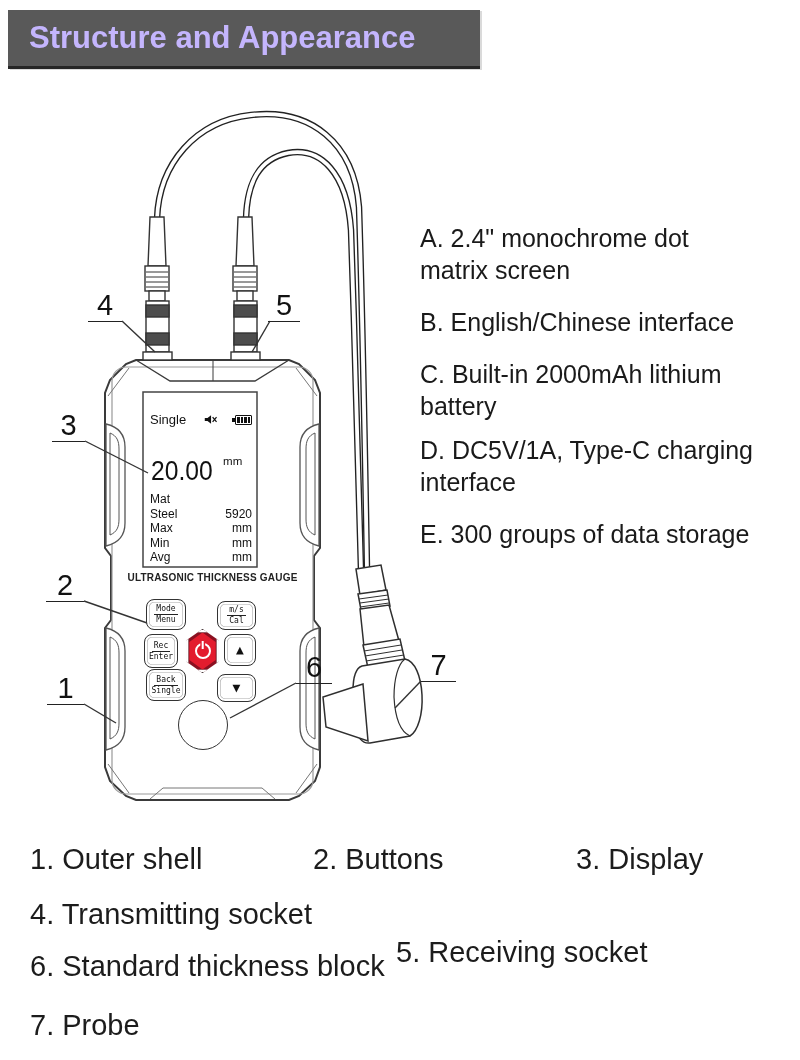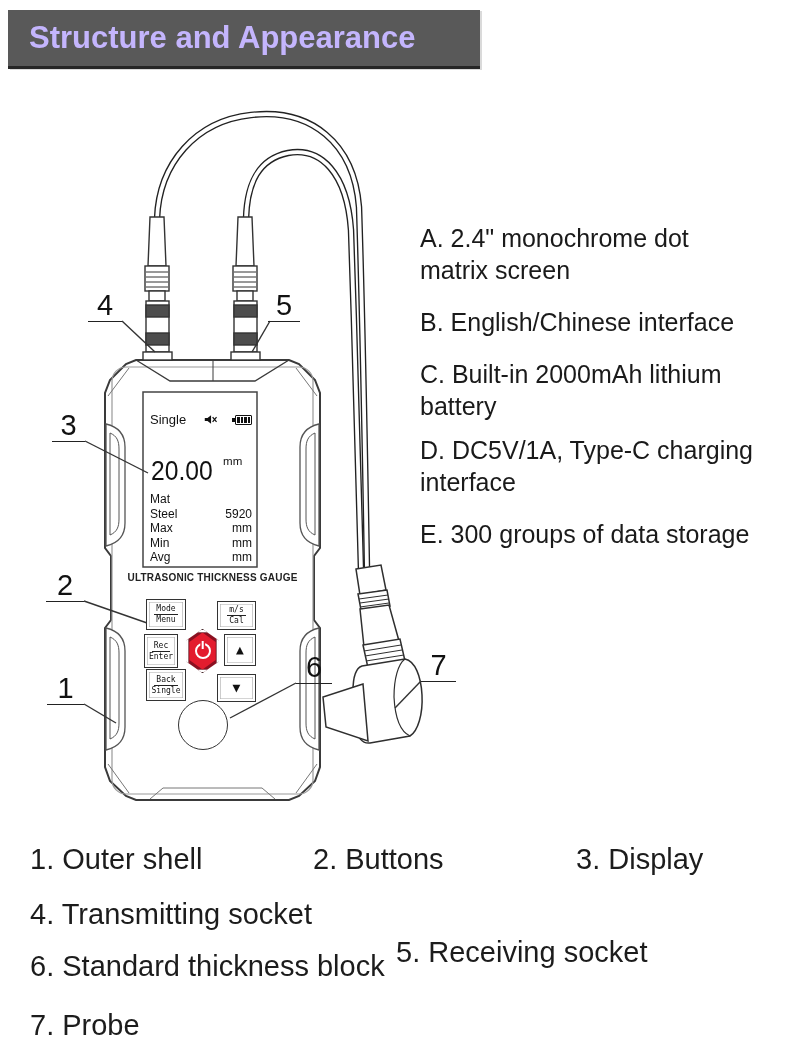--- a/index.html
+++ b/index.html
@@ -24,21 +24,21 @@
   .batt::before{content:"";position:absolute;left:-4px;top:2px;width:2.5px;height:4.5px;background:#111;}
   .scr-reading{left:151px;top:455px;width:106px;display:flex;align-items:flex-start;}
   .scr-reading .num{font-size:28px;color:#111;letter-spacing:0;transform:scaleX(.88);transform-origin:left bottom;}
   .scr-reading .unit{font-size:11.5px;color:#111;margin-left:2px;}
   .scr-rows{left:150px;top:492px;width:102px;}
   .scr-row{display:flex;justify-content:space-between;font-size:12px;line-height:14.6px;color:#111;}
   .brand{left:120px;top:572px;width:185px;text-align:center;font-size:10px;font-weight:bold;
          letter-spacing:.2px;color:#222;}
 
   
-  .key{position:absolute;border:1.5px solid #333;border-radius:0;background:#fff;
+  .key{position:absolute;border:1.5px solid #333;border-radius:8px;background:#fff;
        box-shadow:inset 0 0 0 2px #fff, inset 0 0 0 2.6px #aaa;
        display:flex;flex-direction:column;align-items:center;justify-content:center;
        font-family:"DejaVu Sans Mono",monospace;font-size:8px;line-height:1.2;color:#111;box-sizing:border-box;text-align:center;}
   .key .t{border-bottom:1px solid #222;padding:0 2px;}
   .key .b{padding:0 2px;}
   .key-mode{left:146px;top:599px;width:40px;height:31px;}
   .key-ms{left:217px;top:601px;width:39px;height:29px;}
   .key-rec{left:144px;top:634px;width:34px;height:34px;}
   .key-up{left:224px;top:634px;width:32px;height:32px;font-size:13px;}
   .key-back{left:146px;top:669px;width:40px;height:32px;}

